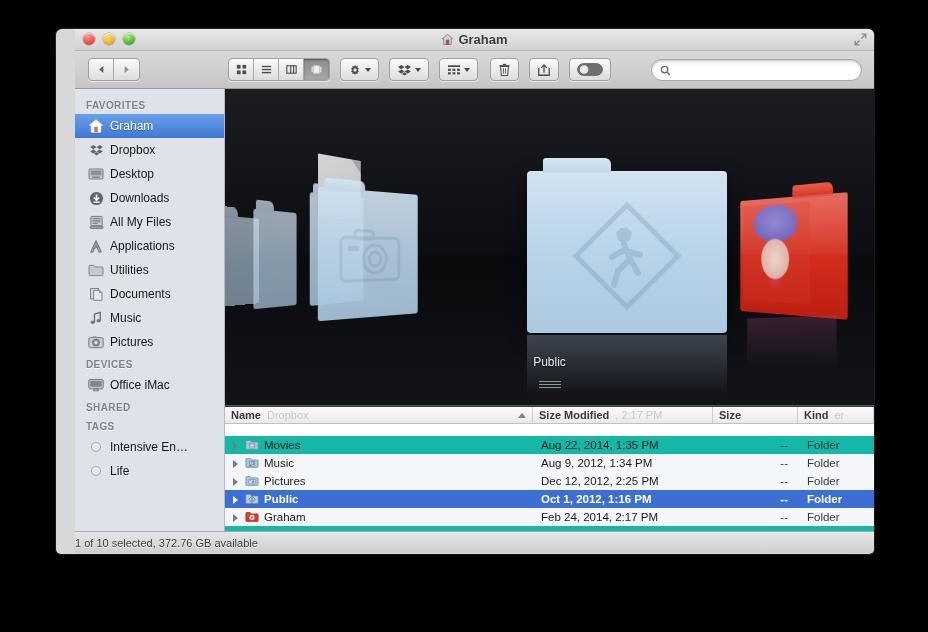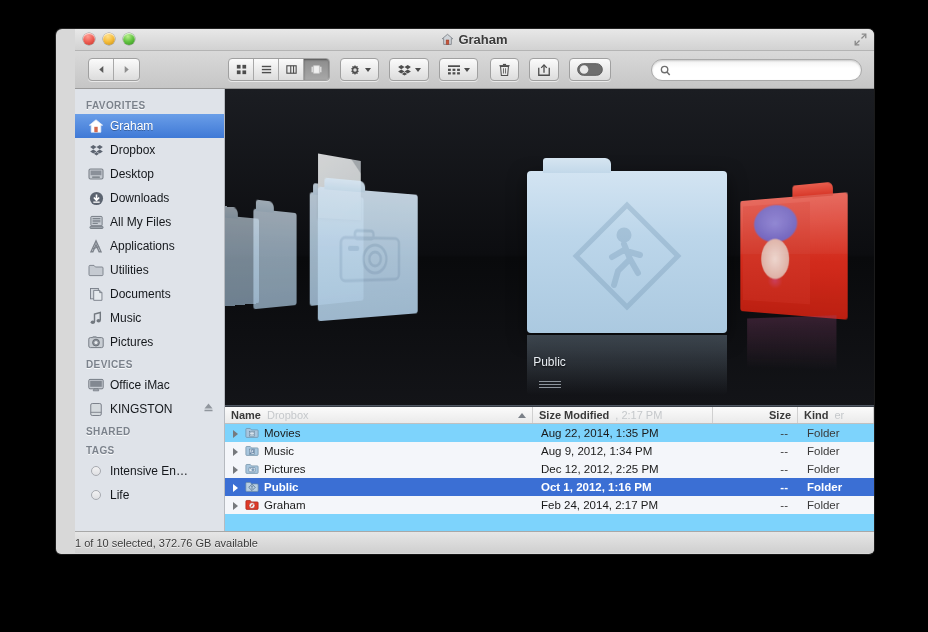--- a/index.html
+++ b/index.html
@@ -301,21 +301,21 @@
     margin-left: 6px;
     overflow: hidden; white-space: nowrap;
   }
   .sort-arrow {
     margin-left: auto;
     width: 0; height: 0;
     border-left: 4px solid transparent;
     border-right: 4px solid transparent;
     border-bottom: 5px solid #7b8088;
   }
-  #list-rows { flex: 1; overflow: hidden; background: #7dd3fc; }
+  #list-rows { flex: 1; overflow: hidden; background: #14b8a6; margin-top: 12px; }
   .row {
     display: flex; align-items: center;
     height: 18px;
     font-size: 11.5px; color: #1a1a1a;
     cursor: default;
   }
   .row.alt { background: #f4f6fa; }
   .row.selected {
     background: #3b6fd4; color: #fff; font-weight: bold;
   }
@@ -611,35 +611,20 @@
         <span class="sb-icon">
           <svg width="16" height="14" viewBox="0 0 16 14">
             <rect x="0.8" y="1.4" width="14.4" height="9.4" rx="1.2" fill="#c5cad1" stroke="#757b84" stroke-width="1"></rect>
             <rect x="2.2" y="2.8" width="11.6" height="6" fill="#828891"></rect>
             <path d="M6 10.8 H10 L10.8 12.8 H5.2 Z" fill="#a3a9b1" stroke="#757b84" stroke-width="0.8"></path>
           </svg>
         </span>
         <span class="sb-label">Office iMac</span>
       </div>
 
-      <div class="sb-item">
-        <span class="sb-icon">
-          <svg width="14" height="15" viewBox="0 0 14 16">
-            <rect x="1.4" y="1.6" width="11.2" height="12.8" rx="1.6" fill="#d5dade" stroke="#757b84" stroke-width="1"></rect>
-            <line x1="1.4" y1="11" x2="12.6" y2="11" stroke="#757b84" stroke-width="0.9"></line>
-          </svg>
-        </span>
-        <span class="sb-label">KINGSTON</span>
-        <span class="eject">
-          <svg width="11" height="11" viewBox="0 0 12 12">
-            <path d="M6 1.6 L10.4 7 H1.6 Z" fill="#5d636b"></path>
-            <rect x="1.6" y="8.4" width="8.8" height="1.7" fill="#5d636b"></rect>
-          </svg>
-        </span>
-      </div>
 
       <div class="sb-header">SHARED</div>
 
       <div class="sb-header">TAGS</div>
 
       <div class="sb-item">
         <span class="sb-icon">
             <span class="tag-dot"></span>
           </span>
         <span class="sb-label">Intensive En…</span>
@@ -708,21 +693,21 @@
       <div id="list-header">
         <div class="lh-cell" style="width:308px">
           <span>Name</span>
           <span class="lh-ghost">Dropbox</span>
           <span class="sort-arrow"></span>
         </div>
         <div class="lh-cell" style="width:180px">
           <span>Size Modified</span>
           <span class="lh-ghost">, 2:17 PM</span>
         </div>
-        <div class="lh-cell" style="width:85px; justify-content:flex-end">
+        <div class="lh-cell" style="width:85px; ">
           <span>Size</span>
         </div>
         <div class="lh-cell" style="flex:1">
           <span>Kind</span>
           <span class="lh-ghost">er</span>
         </div>
       </div>
 
       <div id="list-rows">
 

